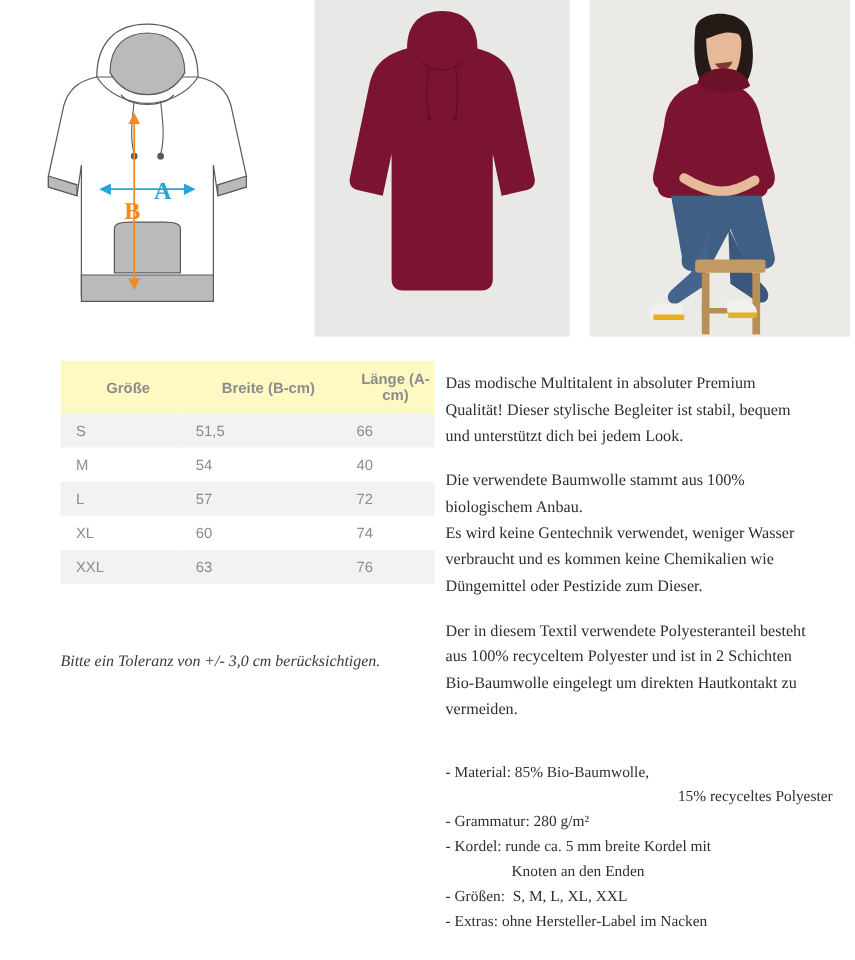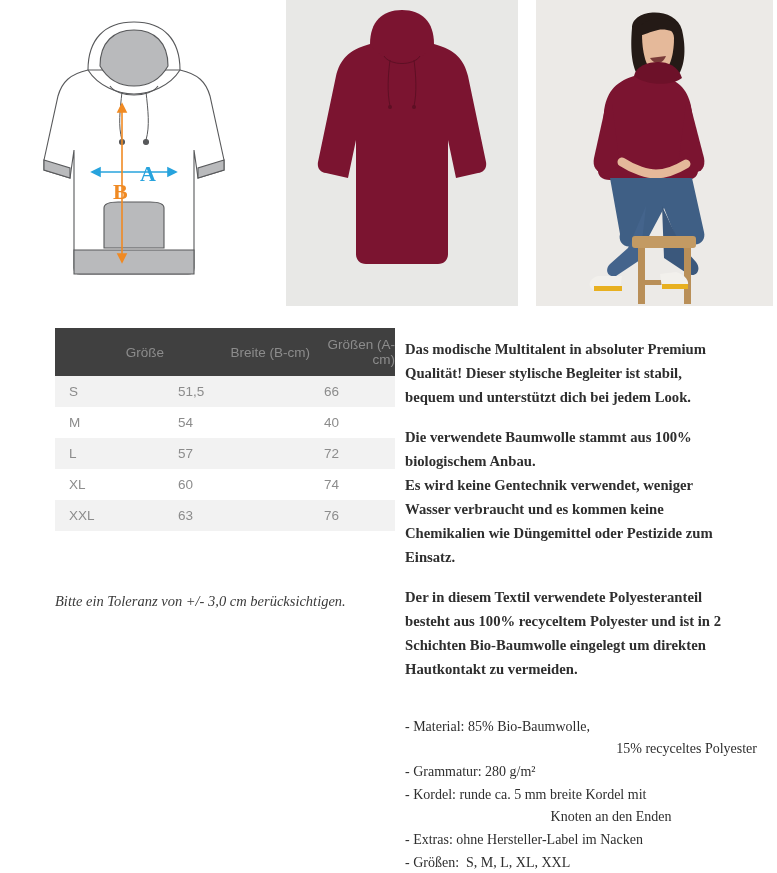--- a/index.html
+++ b/index.html
@@ -82,25 +82,25 @@
     box-sizing: border-box;
   }
   table.size-table {
     border-collapse: collapse;
     width: 340px;
     font-size: 13.5px;
     color: #8c8c8c;
     margin-top: 18px;
   }
   table.size-table th {
-    text-align: right;
-    font-weight: normal;
+    text-align: center;
+    font-weight: bold;
     padding: 9px 0 9px 14px;
     color: #8c8c8c;
-    background: #404040;
+    background: #fef9c3;
   }
   table.size-table td {
     padding: 8px 0 8px 14px;
     color: #8c8c8c;
   }
   table.size-table tbody tr:nth-child(odd) {
     background: #f2f2f2;
   }
   table.size-table tbody tr:nth-child(even) {
     background: #ffffff;
@@ -120,40 +120,39 @@
 
   
   .desc {
     font-family: "Liberation Serif", serif;
     font-size: 14.7px;
     line-height: 1.62;
     color: #2e2e2e;
     margin: 0;
     padding-top: 28px;
     max-width: 330px;
-    font-weight: bold;
   }
   .desc p {
     margin: 0 0 17px 0;
   }
   .desc p.tight {
     margin-bottom: 0;
   }
   .specs {
     font-family: "Liberation Serif", serif;
     font-size: 14px;
     line-height: 1.62;
     color: #2e2e2e;
     margin-top: 34px;
   }
   .specs div {
     white-space: pre;
   }
   .indent-1 { padding-left: 50px; text-align: right; }
-  .indent-2 { padding-left: 60px; text-align: center; }
+  .indent-2 { padding-left: 60px; }
 </style>
 </head>
 <body>
 
 <div class="image-row">
 
   <div class="img-cell img-technical">
     <svg class="tech-svg" width="268" height="310" viewBox="0 0 268 310" xmlns="http://www.w3.org/2000/svg">
       <g fill="none" stroke="#58595b" stroke-width="1.1">
 
@@ -253,21 +252,21 @@
 </div>
 
 <div class="content">
 
   <div class="left-col">
     <table class="size-table">
       <thead>
         <tr>
           <th>Größe</th>
           <th>Breite (B-cm)</th>
-          <th>Größen (A-cm)</th>
+          <th>Länge (A-cm)</th>
         </tr>
       </thead>
       <tbody>
         <tr>
           <td>S</td>
           <td>51,5</td>
           <td>66</td>
         </tr>
         <tr>
           <td>M</td>
@@ -292,27 +291,27 @@
       </tbody>
     </table>
 
     <div class="tolerance">Bitte ein Toleranz von +/- 3,0 cm berücksichtigen.</div>
   </div>
 
   <div class="right-col">
     <div class="desc">
       <p>Das modische Multitalent in absoluter Premium Qualität! Dieser stylische Begleiter ist stabil, bequem und unterstützt dich bei jedem Look.</p>
       <p class="tight">Die verwendete Baumwolle stammt aus 100% biologischem Anbau.</p>
-      <p>Es wird keine Gentechnik verwendet, weniger Wasser verbraucht und es kommen keine Chemikalien wie Düngemittel oder Pestizide zum Einsatz.</p>
+      <p>Es wird keine Gentechnik verwendet, weniger Wasser verbraucht und es kommen keine Chemikalien wie Düngemittel oder Pestizide zum Dieser.</p>
       <p>Der in diesem Textil verwendete Polyesteranteil besteht aus 100% recyceltem Polyester und ist in 2 Schichten Bio-Baumwolle eingelegt um direkten Hautkontakt zu vermeiden.</p>
     </div>
 
     <div class="specs">
       <div>- Material: 85% Bio-Baumwolle,</div>
       <div class="indent-1">15% recyceltes Polyester</div>
       <div>- Grammatur: 280 g/m²</div>
       <div>- Kordel: runde ca. 5 mm breite Kordel mit</div>
       <div class="indent-2">Knoten an den Enden</div>
+      <div>- Größen:  S, M, L, XL, XXL</div>
       <div>- Extras: ohne Hersteller-Label im Nacken</div>
-      <div>- Größen:  S, M, L, XL, XXL</div>
     </div>
   </div>
 </div>
 
 </body></html>

